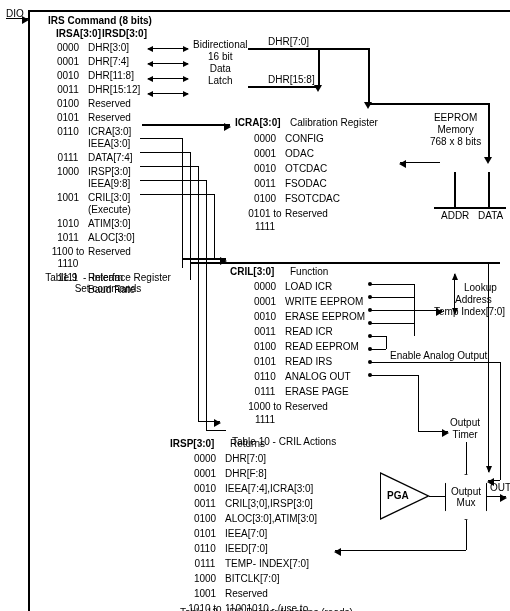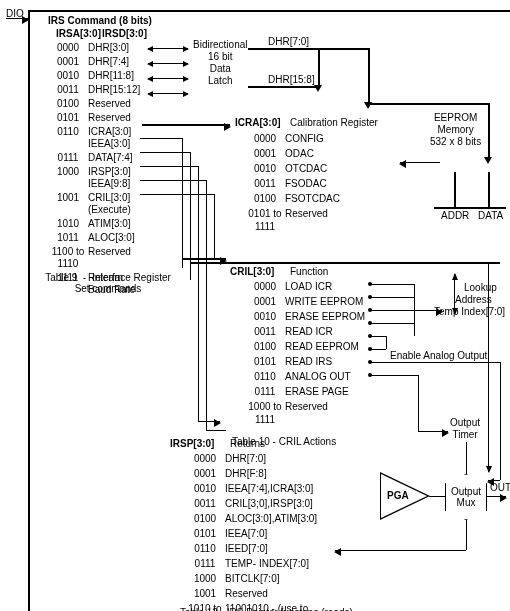--- a/index.html
+++ b/index.html
@@ -156,21 +156,21 @@
   <div class="hline2" style="left:338px; top:91px; width:120px;"></div>
   <div class="vline2" style="left:458px; top:91px; height:55px;"></div>
 
   <div class="abs" style="left:284px; top:73px; width:0; height:0; border-left:4px solid transparent; border-right:4px solid transparent; border-top:7px solid #000;"></div>
   <div class="abs" style="left:334px; top:90px; width:0; height:0; border-left:4px solid transparent; border-right:4px solid transparent; border-top:7px solid #000;"></div>
   <div class="abs" style="left:454px; top:145px; width:0; height:0; border-left:4px solid transparent; border-right:4px solid transparent; border-top:7px solid #000;"></div>
 
   <div class="abs" style="left:400px; top:100px; text-align:center; line-height:12px;">
     <div>EEPROM</div>
     <div>Memory</div>
-    <div>532 x 8 bits</div>
+    <div>768 x 8 bits</div>
   </div>
 
   <div class="hline2" style="left:404px; top:195px; width:72px;"></div>
   <div class="vline2" style="left:424px; top:160px; height:36px;"></div>
   <div class="vline2" style="left:458px; top:160px; height:36px;"></div>
   <div class="abs" style="left:411px; top:198px;">ADDR</div>
   <div class="abs" style="left:448px; top:198px;">DATA</div>
 
   <div class="arrow-r" style="left:112px; top:112px; width:88px; border-top-width:2px;"></div>
   <div class="abs bold" style="left:205px; top:105px;">ICRA[3:0]</div>

